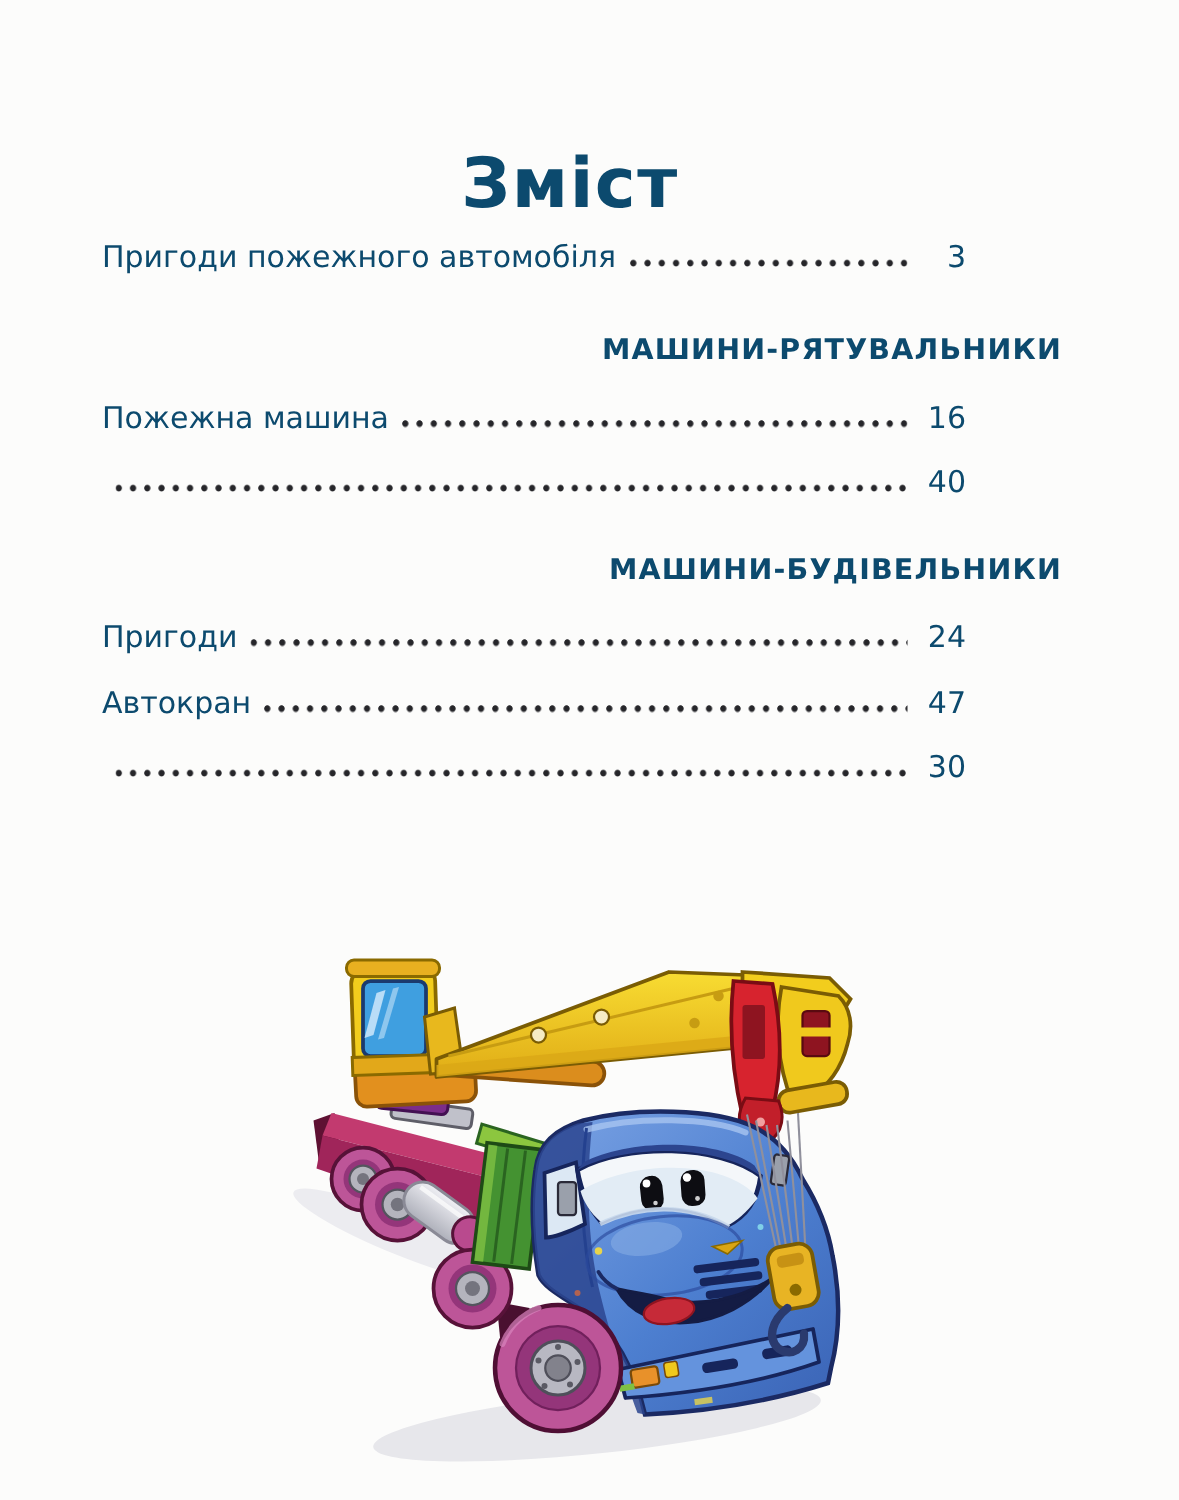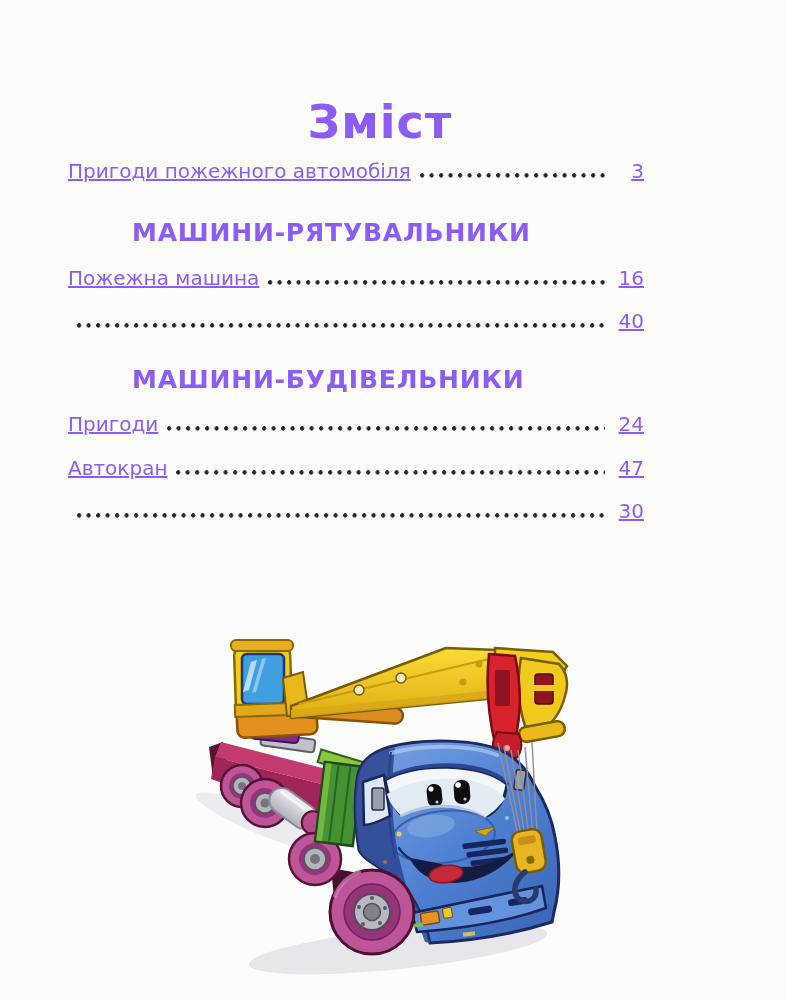--- a/index.html
+++ b/index.html
@@ -1,48 +1,48 @@
 <!DOCTYPE html>
 <html lang="uk"><head>
 <meta charset="utf-8">
 <style>
   html,body { margin:0; padding:0; }
   .page {
     position: relative;
     width: 786px; height: 1000px;
     background: #fcfcfb;
     font-family: "DejaVu Sans", "Liberation Sans", sans-serif;
-    color: #8b5cf6;
+    color: #0c4a6e;
     overflow: hidden;
   }
   .title {
     position: absolute; top: 66px; left: 68px; right: 142px;
     text-align: center; transform: translateX(24px);
     font-size: 46px; font-weight: bold; letter-spacing: 1px;
     line-height: 1.1;
   }
   .toc-row {
     position: absolute; left: 68px; right: 142px;
     display: flex; align-items: baseline;
-    font-size: 20px; line-height: 26px; text-decoration: underline;
+    font-size: 20px; line-height: 26px;
   }
   .toc-row .t { white-space: nowrap; }
   .toc-row .dots {
     flex: 1; height: 5px; align-self: flex-end;
     margin: 0 5px 6px 9px;
     background-image: radial-gradient(circle at 2.2px 2.2px, #26262a 1.8px, transparent 2.3px);
     background-size: 9.5px 4.6px;
     background-repeat: repeat-x;
     background-position: left bottom;
   }
   .toc-row .n { min-width: 34px; text-align: right; }
   .toc-heading {
     position: absolute; left: 68px; right: 142px;
-    text-align: left; transform: translateX(64px);
-    font-size: 25px; font-weight: bold; letter-spacing: 0.8px;
+    text-align: right; transform: translateX(64px);
+    font-size: 19px; font-weight: bold; letter-spacing: 0.8px;
     line-height: 24px;
   }
   .illustration {
     position: absolute; left: 163px; top: 612px;
     width: 440px; height: 380px;
   }
 </style>
 </head>
 <body>
 

